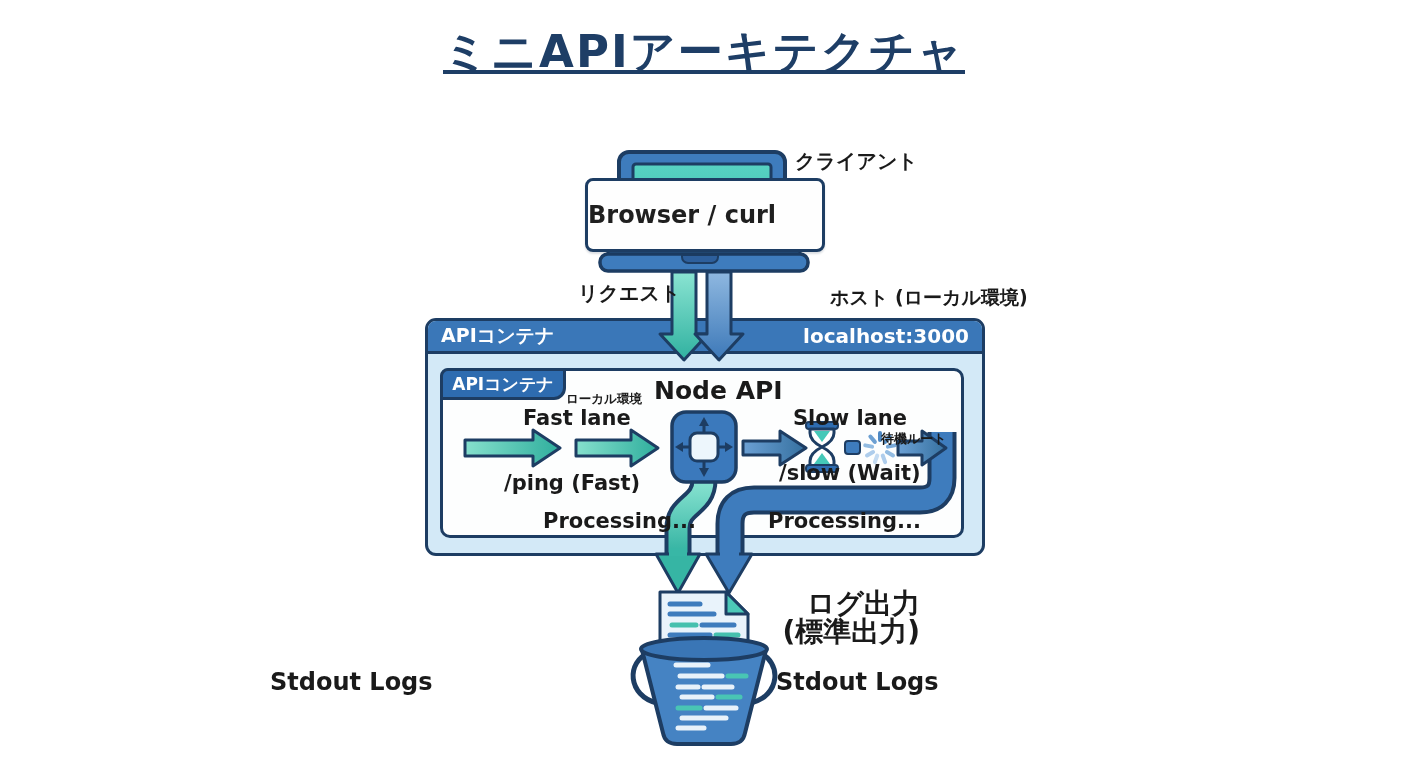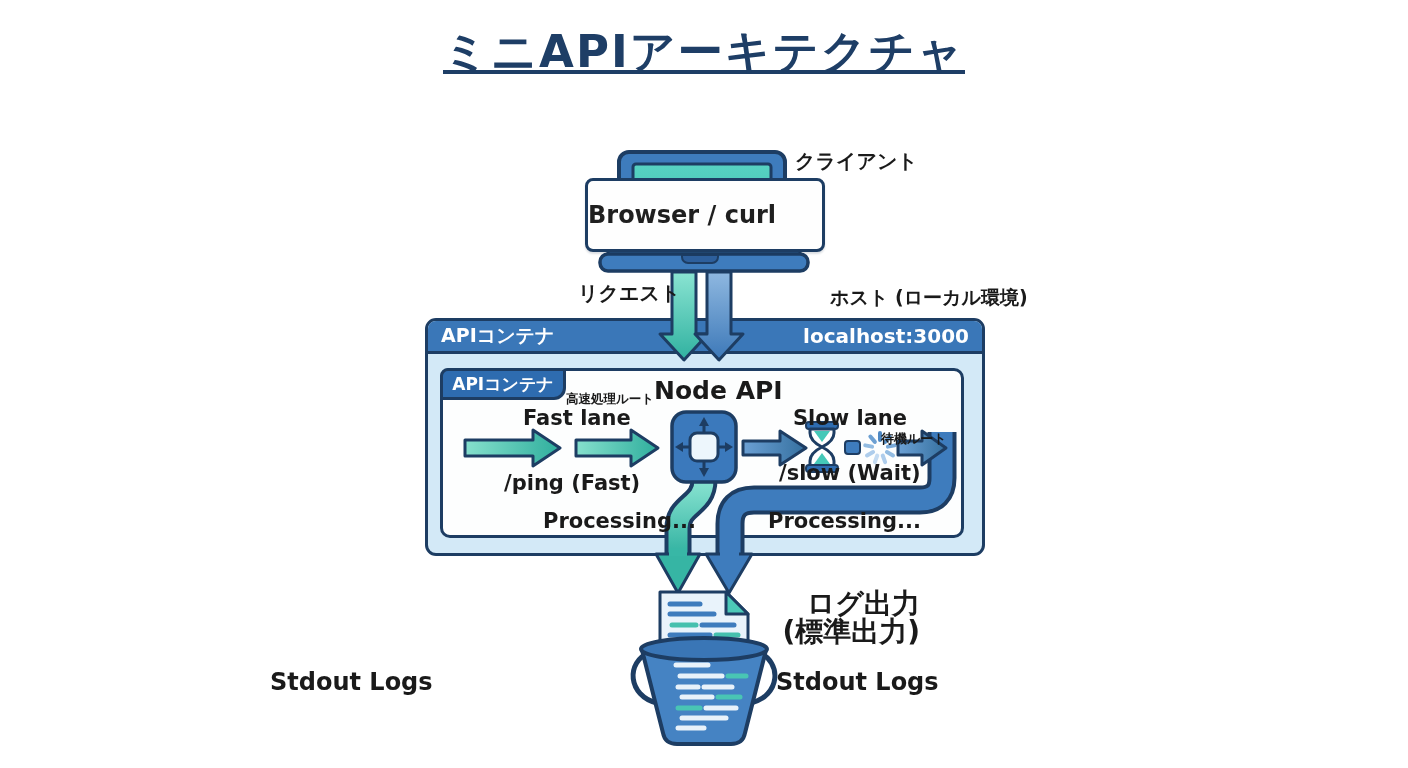--- a/index.html
+++ b/index.html
@@ -71,21 +71,21 @@
       <span class="hdr-left">APIコンテナ</span>
       <span class="hdr-right">localhost:3000</span>
     </div>
   </div>
 
   <div class="inner-box"></div>
   <div class="badge">
     <span>APIコンテナ</span>
   </div>
 
-  <div class="lbl fastroute-lbl">高速処理ルート</div>
+  <div class="lbl fastroute-lbl">ローカル環境</div>
   <div class="lbl nodeapi-lbl">Node API</div>
   <div class="lbl waitroute-lbl">待機ルート</div>
   <div class="lbl fastlane-lbl">Fast lane</div>
   <div class="lbl ping-lbl">/ping (Fast)</div>
   <div class="lbl slowlane-lbl">Slow lane</div>
   <div class="lbl slow-lbl">/slow (Wait)</div>
   <div class="lbl proc-left">Processing...</div>
   <div class="lbl proc-right">Processing...</div>
 
   <div class="lbl logout-lbl">

